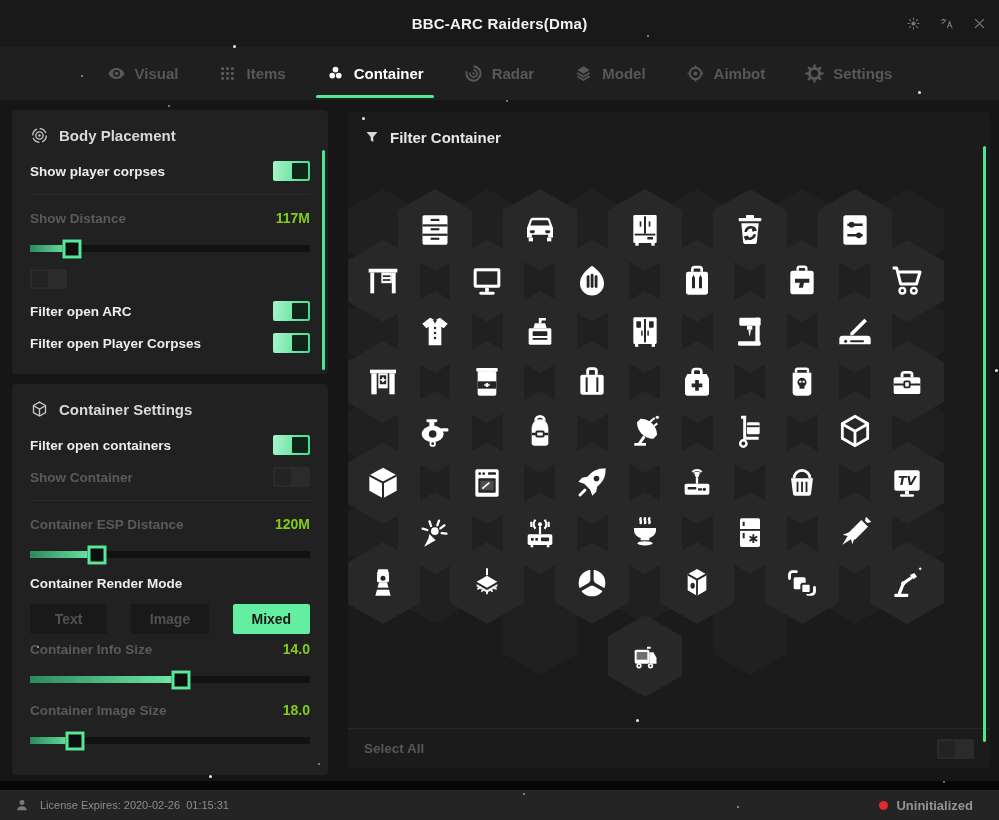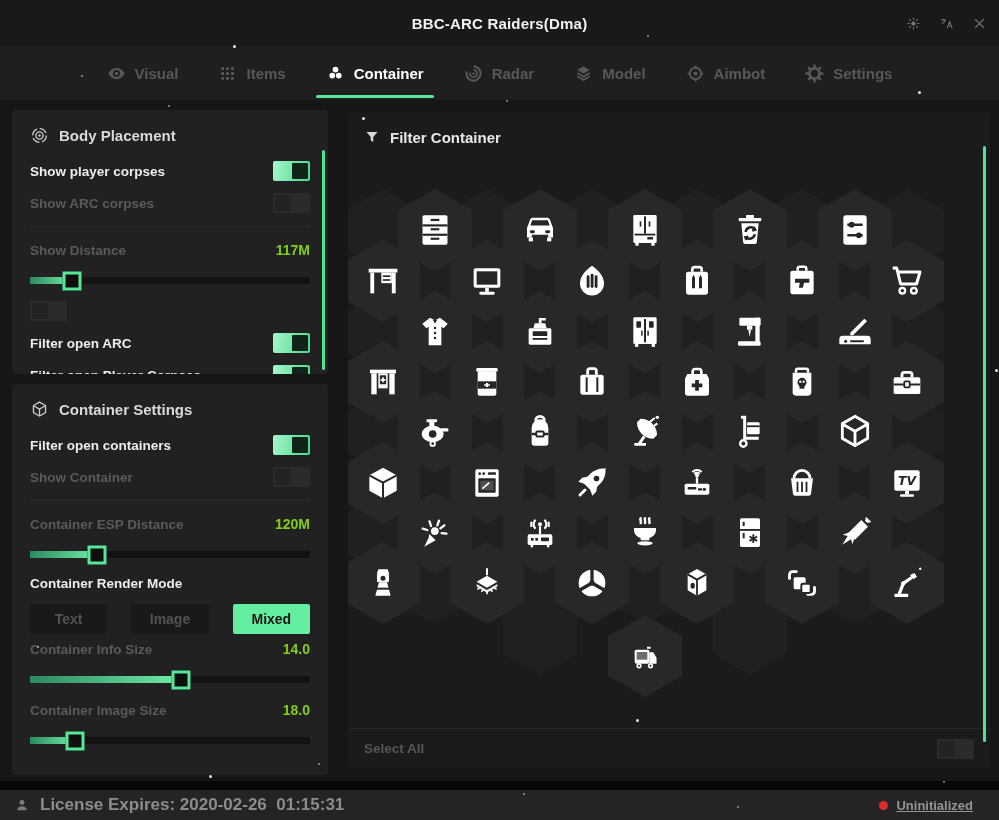--- a/index.html
+++ b/index.html
@@ -74,24 +74,24 @@
   .hex .icn{width:40px;height:40px;}
   .rfoot{position:absolute;left:0;right:0;bottom:0;height:40px;border-top:1px solid #262626;
          display:flex;align-items:center;justify-content:space-between;padding:0 16px;box-sizing:border-box;gap:36px;}
   .rfoot .lbl{color:#565656;}
 
   
   .strip{position:absolute;left:0;right:0;bottom:30px;height:9px;background:#060606;}
   .statusbar{position:absolute;left:0;right:0;bottom:0;height:30px;background:#242424;display:flex;align-items:center;
              padding:0 14px;box-sizing:border-box;gap:10px;}
   .statusbar .icn{width:16px;height:16px;color:#7a7a7a;}
-  .license{color:#8c8c8c;font-size:17px;font-weight:bold;white-space:pre;}
+  .license{color:#8c8c8c;font-size:11px;font-weight:normal;white-space:pre;}
   .statusright{margin-left:auto;display:flex;align-items:center;gap:8px;margin-right:12px;}
   .statusdot{width:9px;height:9px;border-radius:50%;background:#e02b2b;}
-  .statustext{color:#949494;font-size:13px;font-weight:bold;text-decoration:underline;}
+  .statustext{color:#949494;font-size:13px;font-weight:bold;}
 
   .particle{position:absolute;background:#ffffff;border-radius:50%;z-index:50;pointer-events:none;}
 </style>
 </head>
 <body>
 
 <div class="app">
 
   <div class="titlebar">
     <div class="title">BBC-ARC Raiders(Dma)</div>
@@ -217,26 +217,20 @@
             </svg>
           </span>
         <span>Body Placement</span>
       </div>
       <div class="trow">
         <span class="lbl">Show player corpses</span>
         <div class="toggle on">
             <div class="knob"></div>
           </div>
       </div>
-      <div class="trow">
-        <span class="lbl dim">Show ARC corpses</span>
-        <div class="toggle off">
-            <div class="knob"></div>
-          </div>
-      </div>
       <div class="divider"></div>
       <div class="vrow">
         <span class="lbl dim">Show Distance</span>
         <span class="val">117M</span>
       </div>
       <div class="slider">
         <div class="fill" style="width: 15%;"></div>
         <div class="handle" style="left: 15%;"></div>
       </div>
       <div class="trow">

